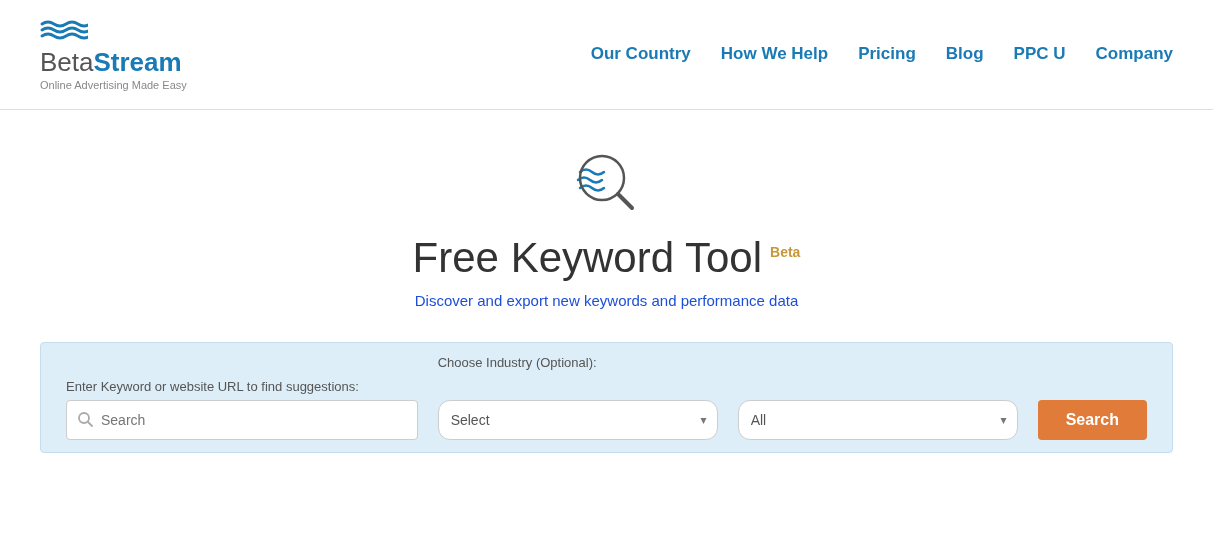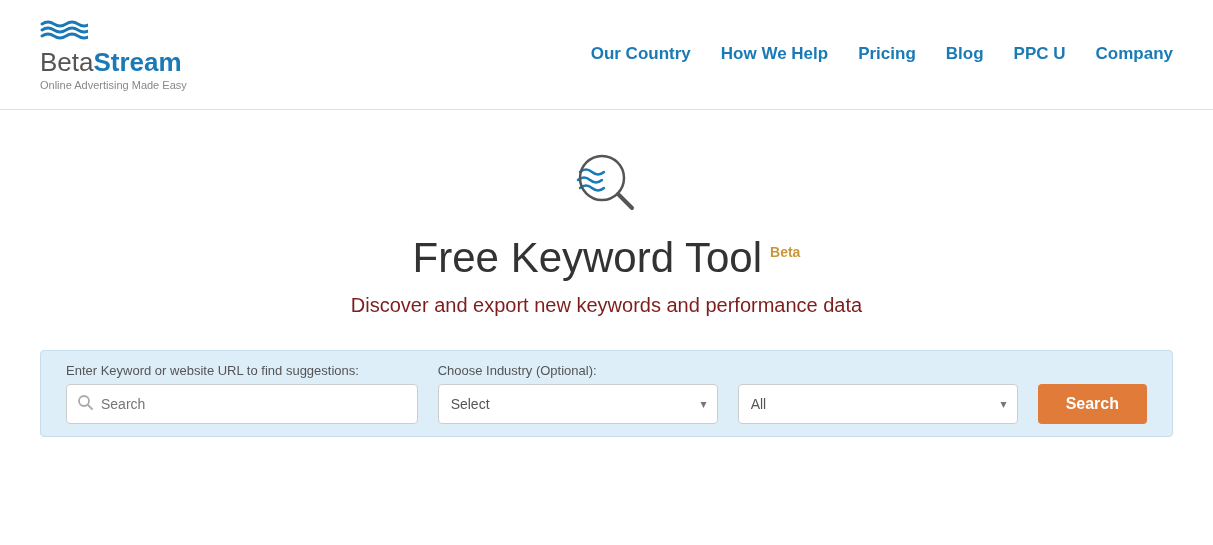--- a/index.html
+++ b/index.html
@@ -86,22 +86,22 @@
     }
 
     .beta-badge {
       font-size: 14px;
       color: #c8973a;
       font-weight: 700;
       margin-top: 10px;
     }
 
     .hero-subtitle {
-      font-size: 20px;
-      color: #7f1d1d;
+      font-size: 15px;
+      color: #1d4ed8;
       text-align: center;
       line-height: 1.5;
       margin-bottom: 30px;
     }
 
     
     .search-panel {
       background: #ddeef8;
       border: 1px solid #c5dded;
       border-radius: 4px;
@@ -160,22 +160,23 @@
       color: #999;
       background: transparent;
       flex: 1;
       width: 100%;
     }
 
     .select-wrapper {
       position: relative;
       background: #fff;
       border: 1px solid #ccc;
-      border-radius: 4px;
+      border-radius: 12px;
       height: 40px;
+      margin-top: 24px;
     }
 
     .select-field {
       appearance: none;
       -webkit-appearance: none;
       width: 100%;
       height: 100%;
       padding: 0 35px 0 12px;
       border: none;
       outline: none;

